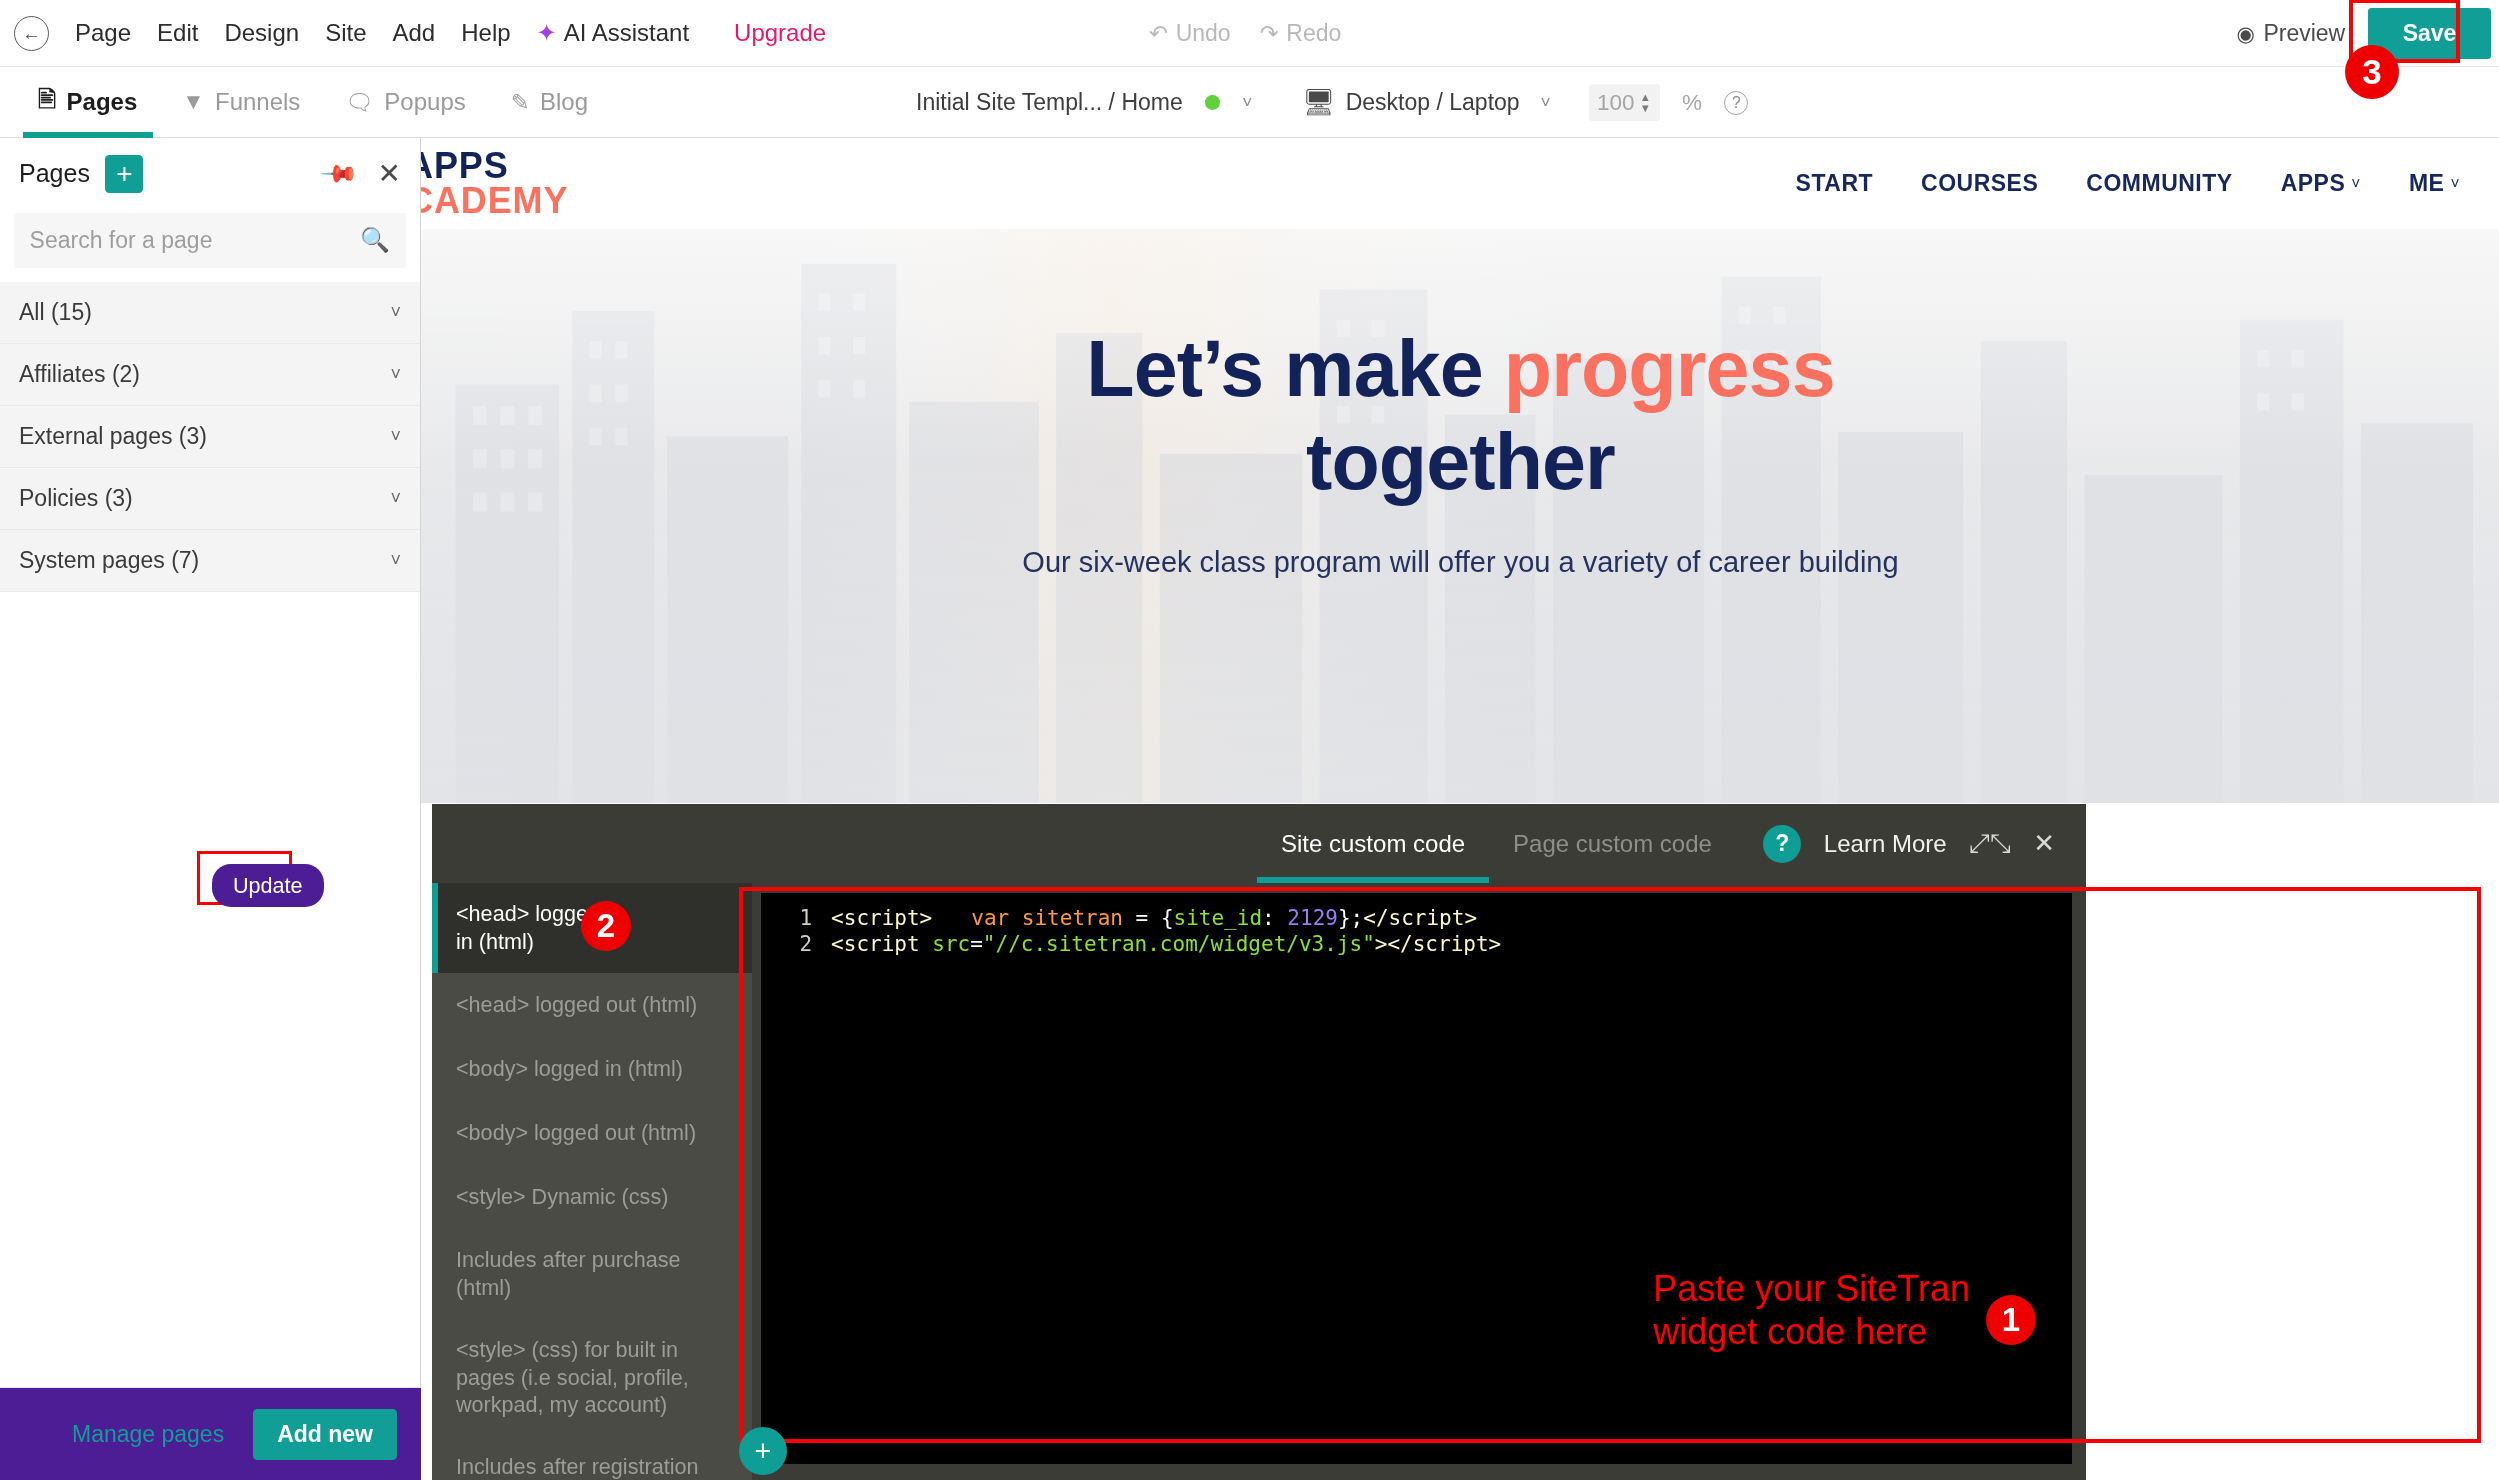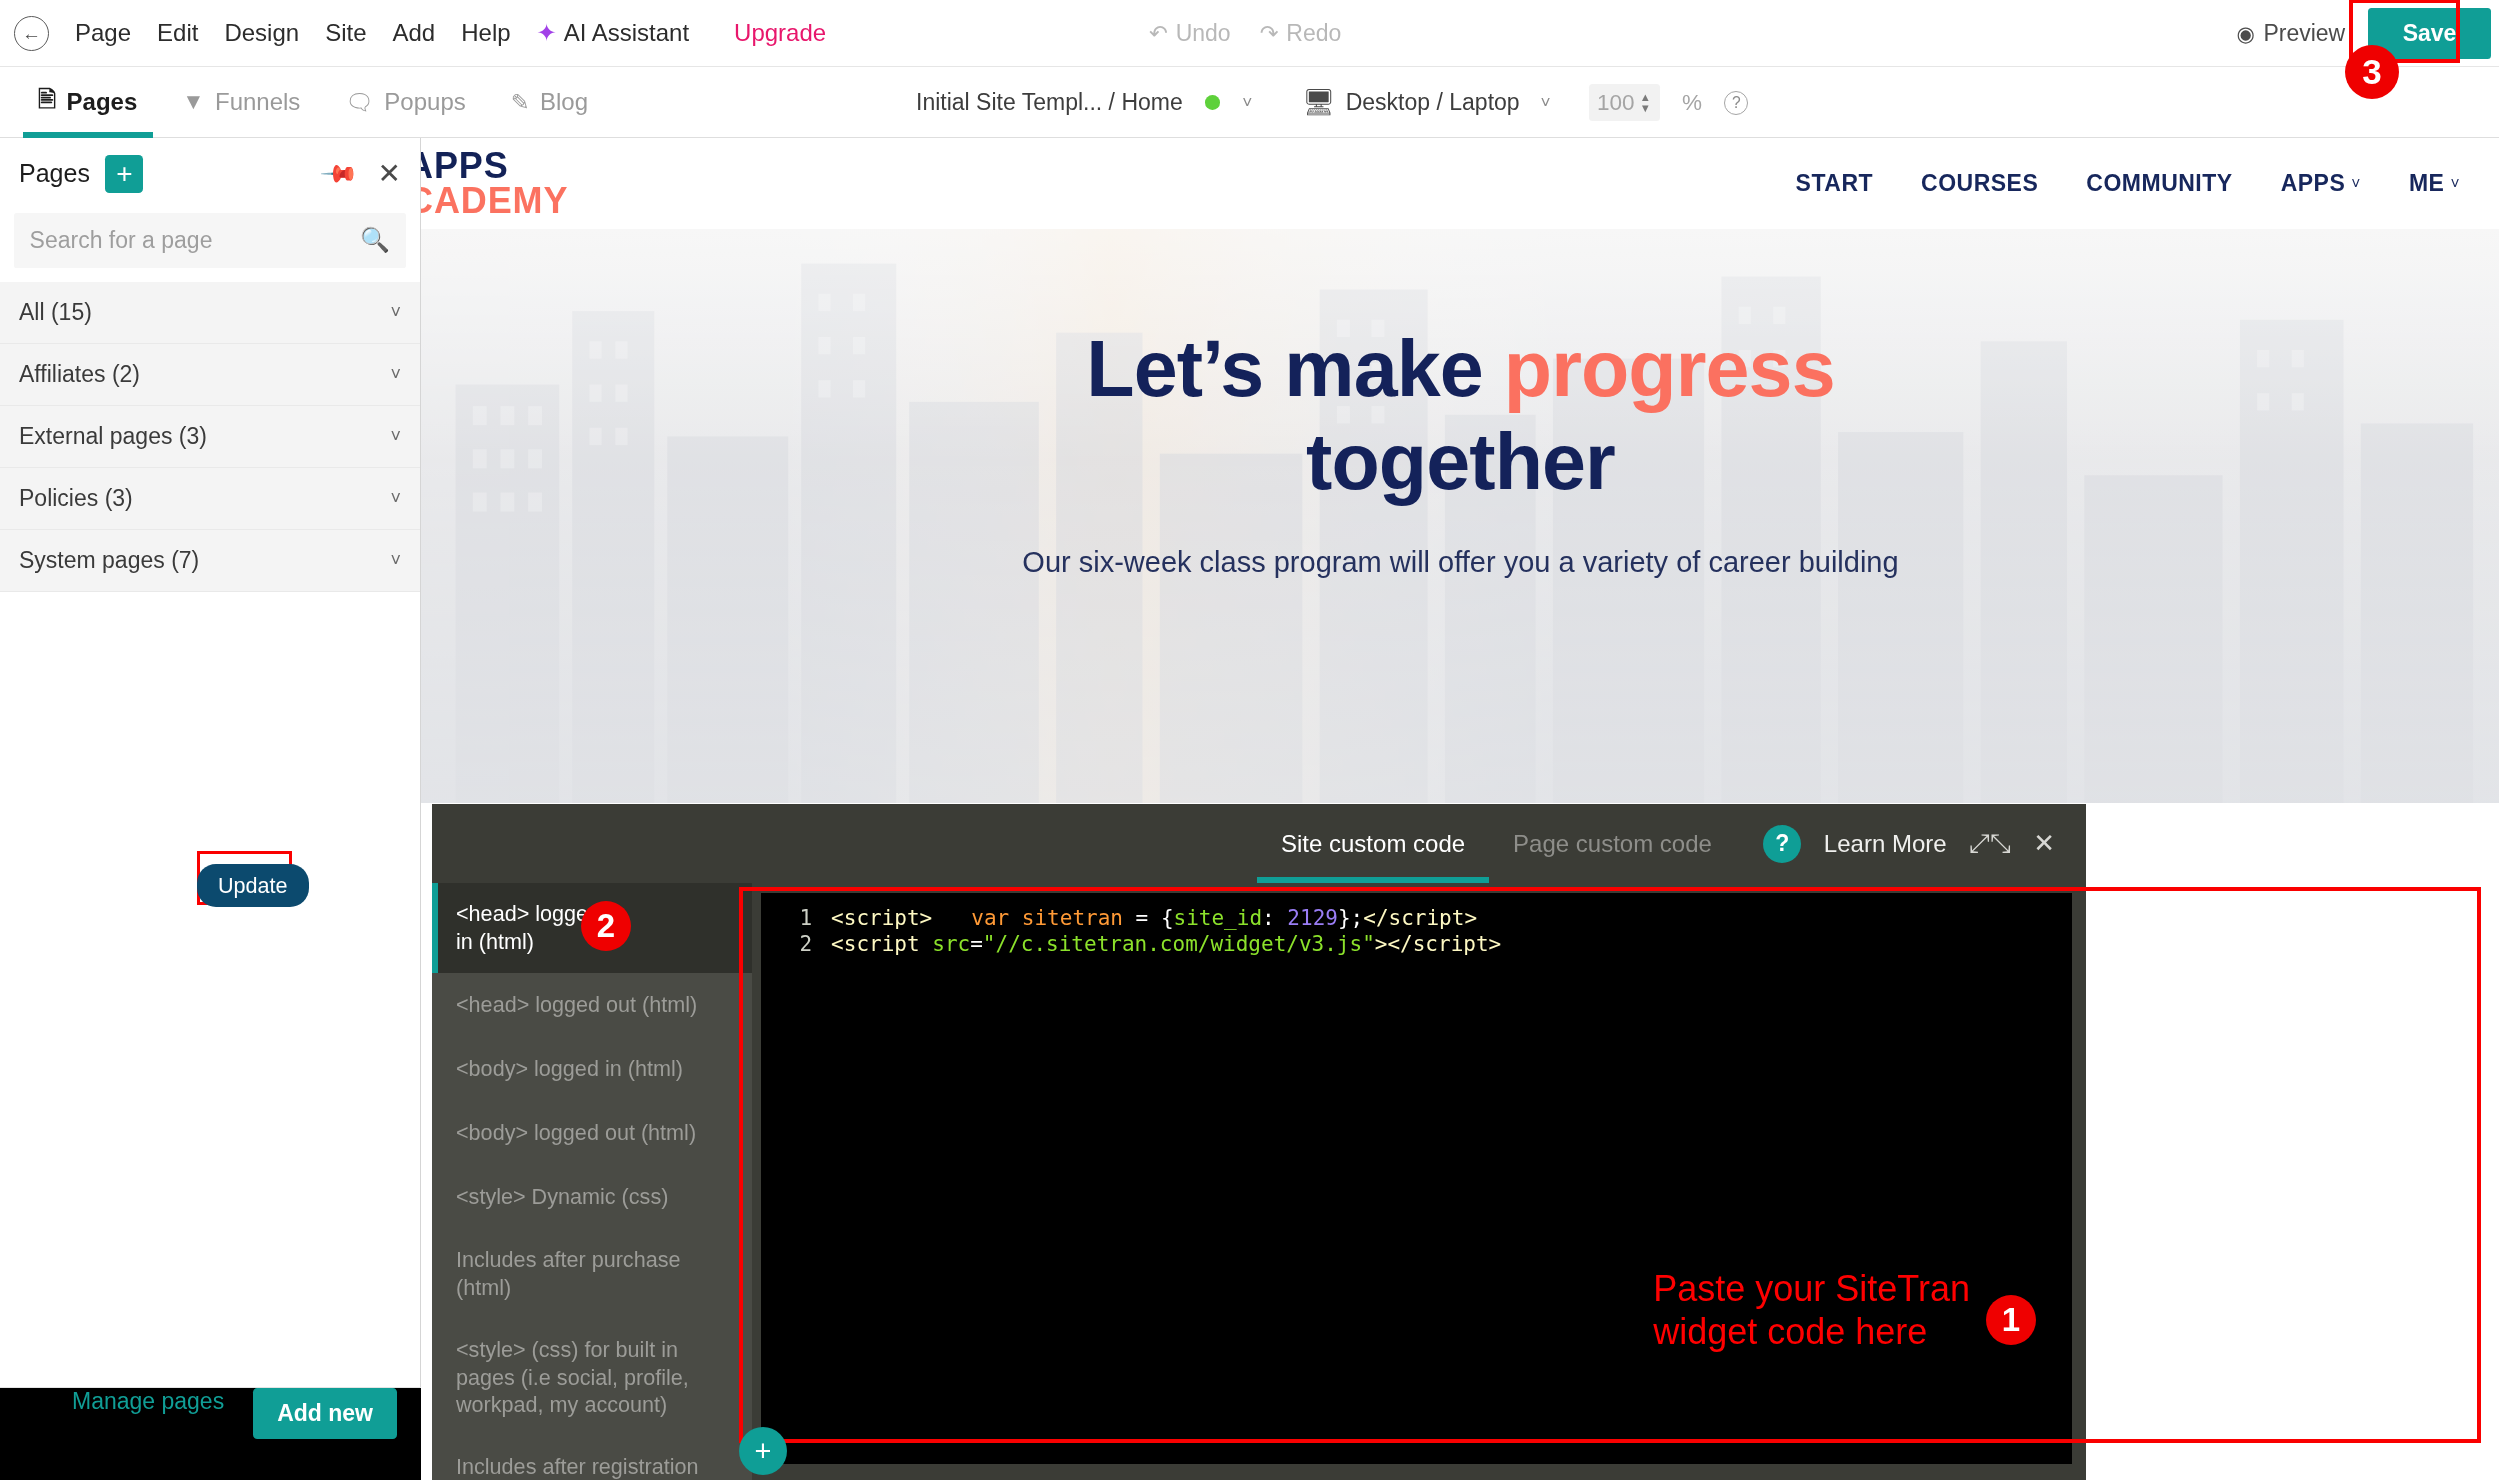--- a/index.html
+++ b/index.html
@@ -135,22 +135,22 @@
   .search-ic { font-size: 24px; color: #3d3d3d; }
   .sb-list { margin-top: 14px; }
   .sb-row {
     height: 62px; display: flex; align-items: center; padding: 0 19px;
     border-bottom: 0.9px solid #e9e9e9; background: #f4f4f4;
     font-size: 23px; color: #3a3a3a; cursor: pointer;
   }
   .sb-row .caret { margin-left: auto; font-size: 18px; color: #6a6a6a; }
   .sb-footer {
     position: absolute; left: 0; bottom: 0; width: 421px; height: 93px;
-    background: #000000; border-top: 0.9px solid #e4e4e4;
-    display: flex; align-items: flex-start; justify-content: flex-end; padding: 0 24px; gap: 29px;
+    background: #4c1d95; border-top: 0.9px solid #e4e4e4;
+    display: flex; align-items: center; justify-content: flex-end; padding: 0 24px; gap: 29px;
   }
   .manage-link { font-size: 23px; color: #109e96; cursor: pointer; }
   .add-new-btn {
     background: #109e96; color: #fff; font-size: 23px; font-weight: bold;
     padding: 12px 24px; border: none; border-radius: 4.3px; cursor: pointer;
   }
 
   
   .preview {
     position: absolute; left: 421px; top: 138px; width: 2079px; height: 665px;
@@ -229,22 +229,22 @@
     padding: 17.3px 22.5px 17.3px 24px; font-size: 21.6px; color: #9c9c98;
     line-height: 1.28; cursor: pointer; min-height: 64px;
     display: flex; align-items: center;
   }
   .cp-li.active {
     background: #2f302b; color: #ffffff; border-left: 6px solid #0f9e96;
     padding-left: 18px; position: relative; z-index: 5;
     padding-right: 138px;
   }
   .update-btn {
-    position: absolute; left: 197px; top: 864px;
-    background: #0c4a6e; color: #fff; font-size: 21.6px;
+    position: absolute; left: 212px; top: 864px;
+    background: #4c1d95; color: #fff; font-size: 21.6px;
     padding: 8.6px 21px; border: none; border-radius: 19px; cursor: pointer; z-index: 12;
   }
   .update-hl {
     position: absolute; left: 197px; top: 851px; width: 95px; height: 54px;
     border: 3.5px solid #fa0000; z-index: 11; pointer-events: none;
   }
   .badge.b2 { width: 50px; height: 50px; left: 581px; top: 901px; z-index: 20; }
 
   .cp-editor {
     flex: 1; background: #000; margin: 10.4px 14px 15.6px 8.6px; position: relative;

